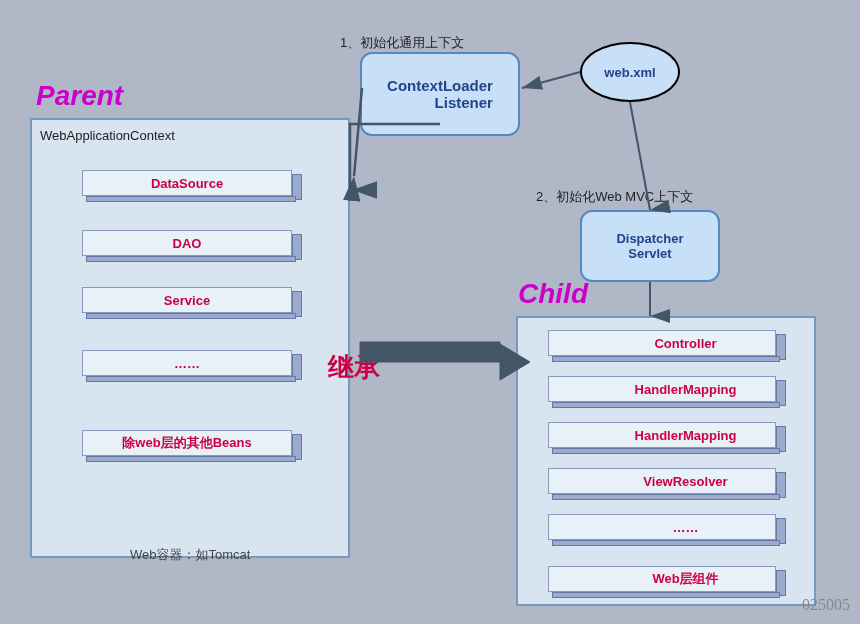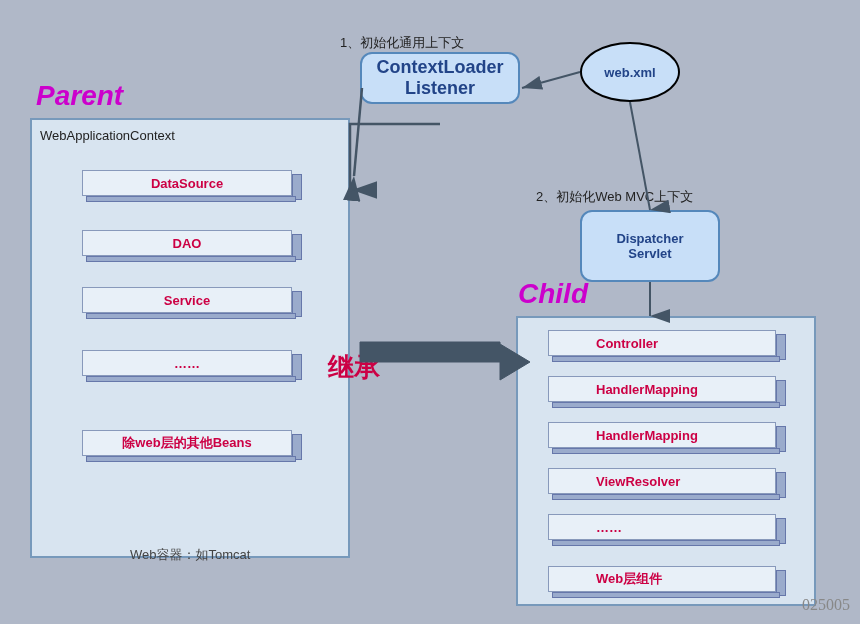--- a/index.html
+++ b/index.html
@@ -18,29 +18,29 @@
       font-size: 13px;
       color: #222;
     }
 
     
     .context-loader-box {
       position: absolute;
       top: 52px;
       left: 360px;
       width: 160px;
-      height: 52px;
+      height: 84px;
       background: #c8dff8;
       border: 2px solid #5588bb;
       border-radius: 12px;
       display: flex;
       align-items: center;
       justify-content: center;
-      text-align: center;
-      font-size: 18px;
+      text-align: right;
+      font-size: 15px;
       font-weight: bold;
       color: #224488;
     }
 
     
     .webxml-oval {
       position: absolute;
       top: 42px;
       left: 580px;
       width: 100px;
@@ -172,21 +172,21 @@
     .child-bar-face {
       position: absolute;
       top: 0;
       left: 0;
       width: 228px;
       height: 26px;
       background: #e8f0f8;
       border: 1.5px solid #8899bb;
       display: flex;
       align-items: center;
-      justify-content: flex-start;
+      justify-content: center;
       font-size: 13px;
       font-weight: bold;
       color: #cc0044;
       padding-left: 47px;
     }
 
     .child-bar-right {
       position: absolute;
       top: 4px;
       left: 228px;

